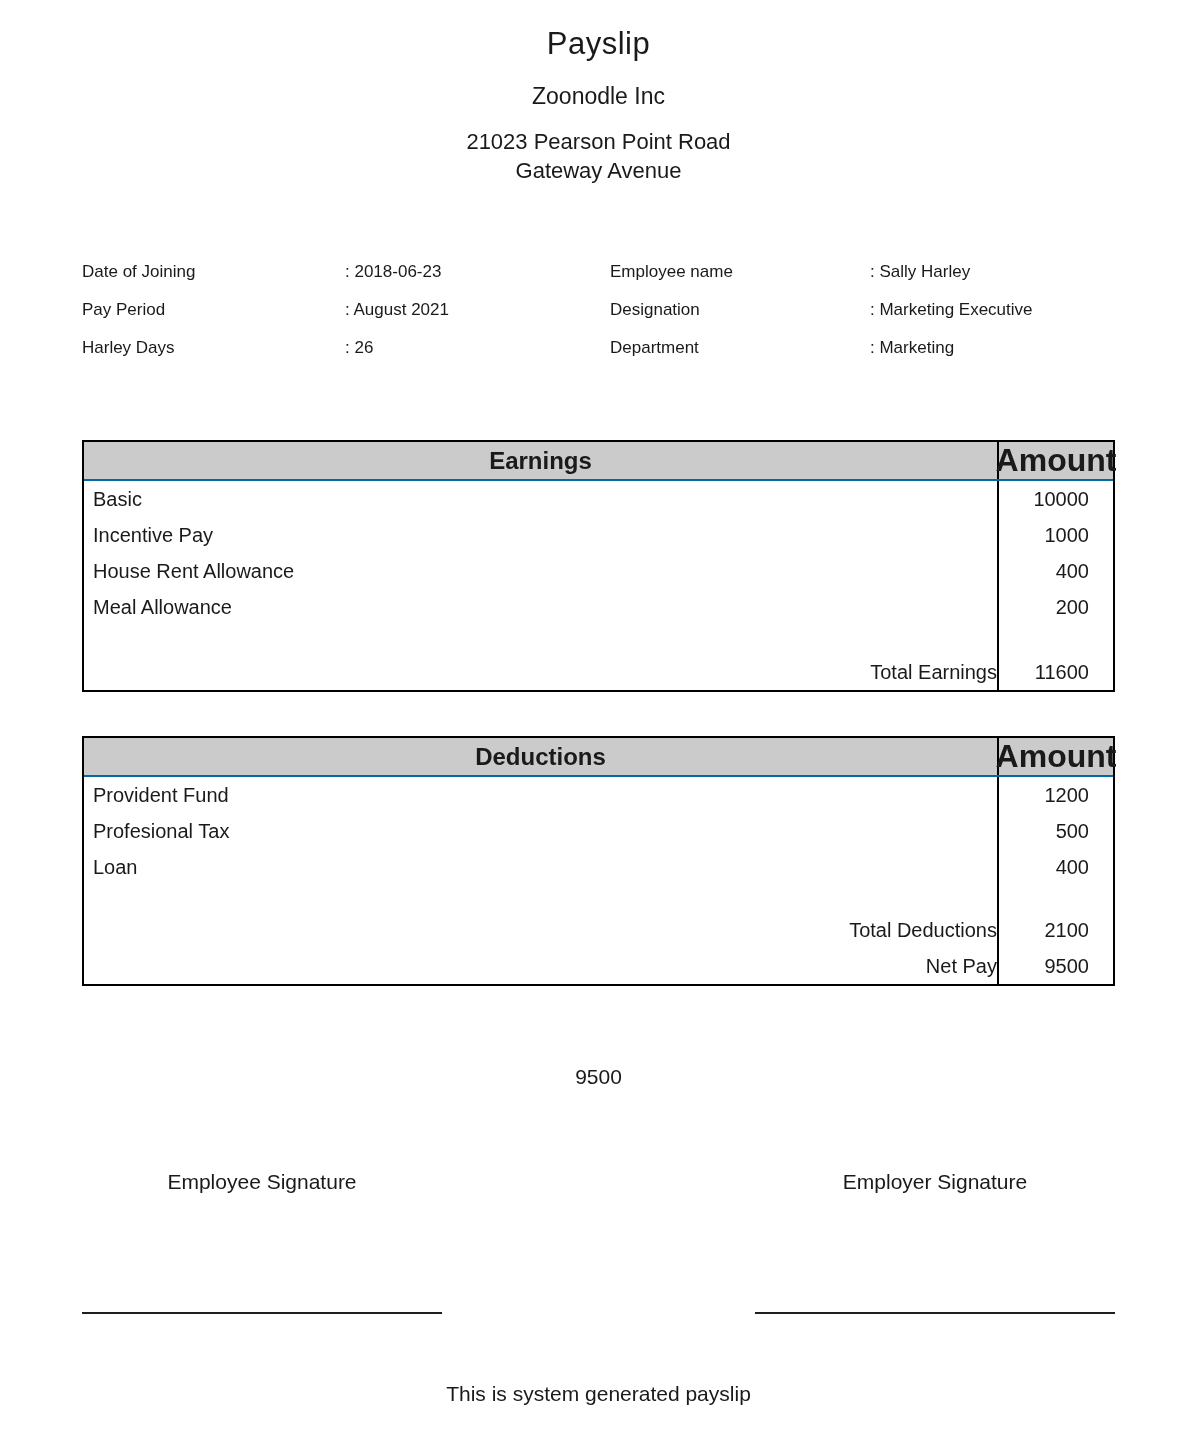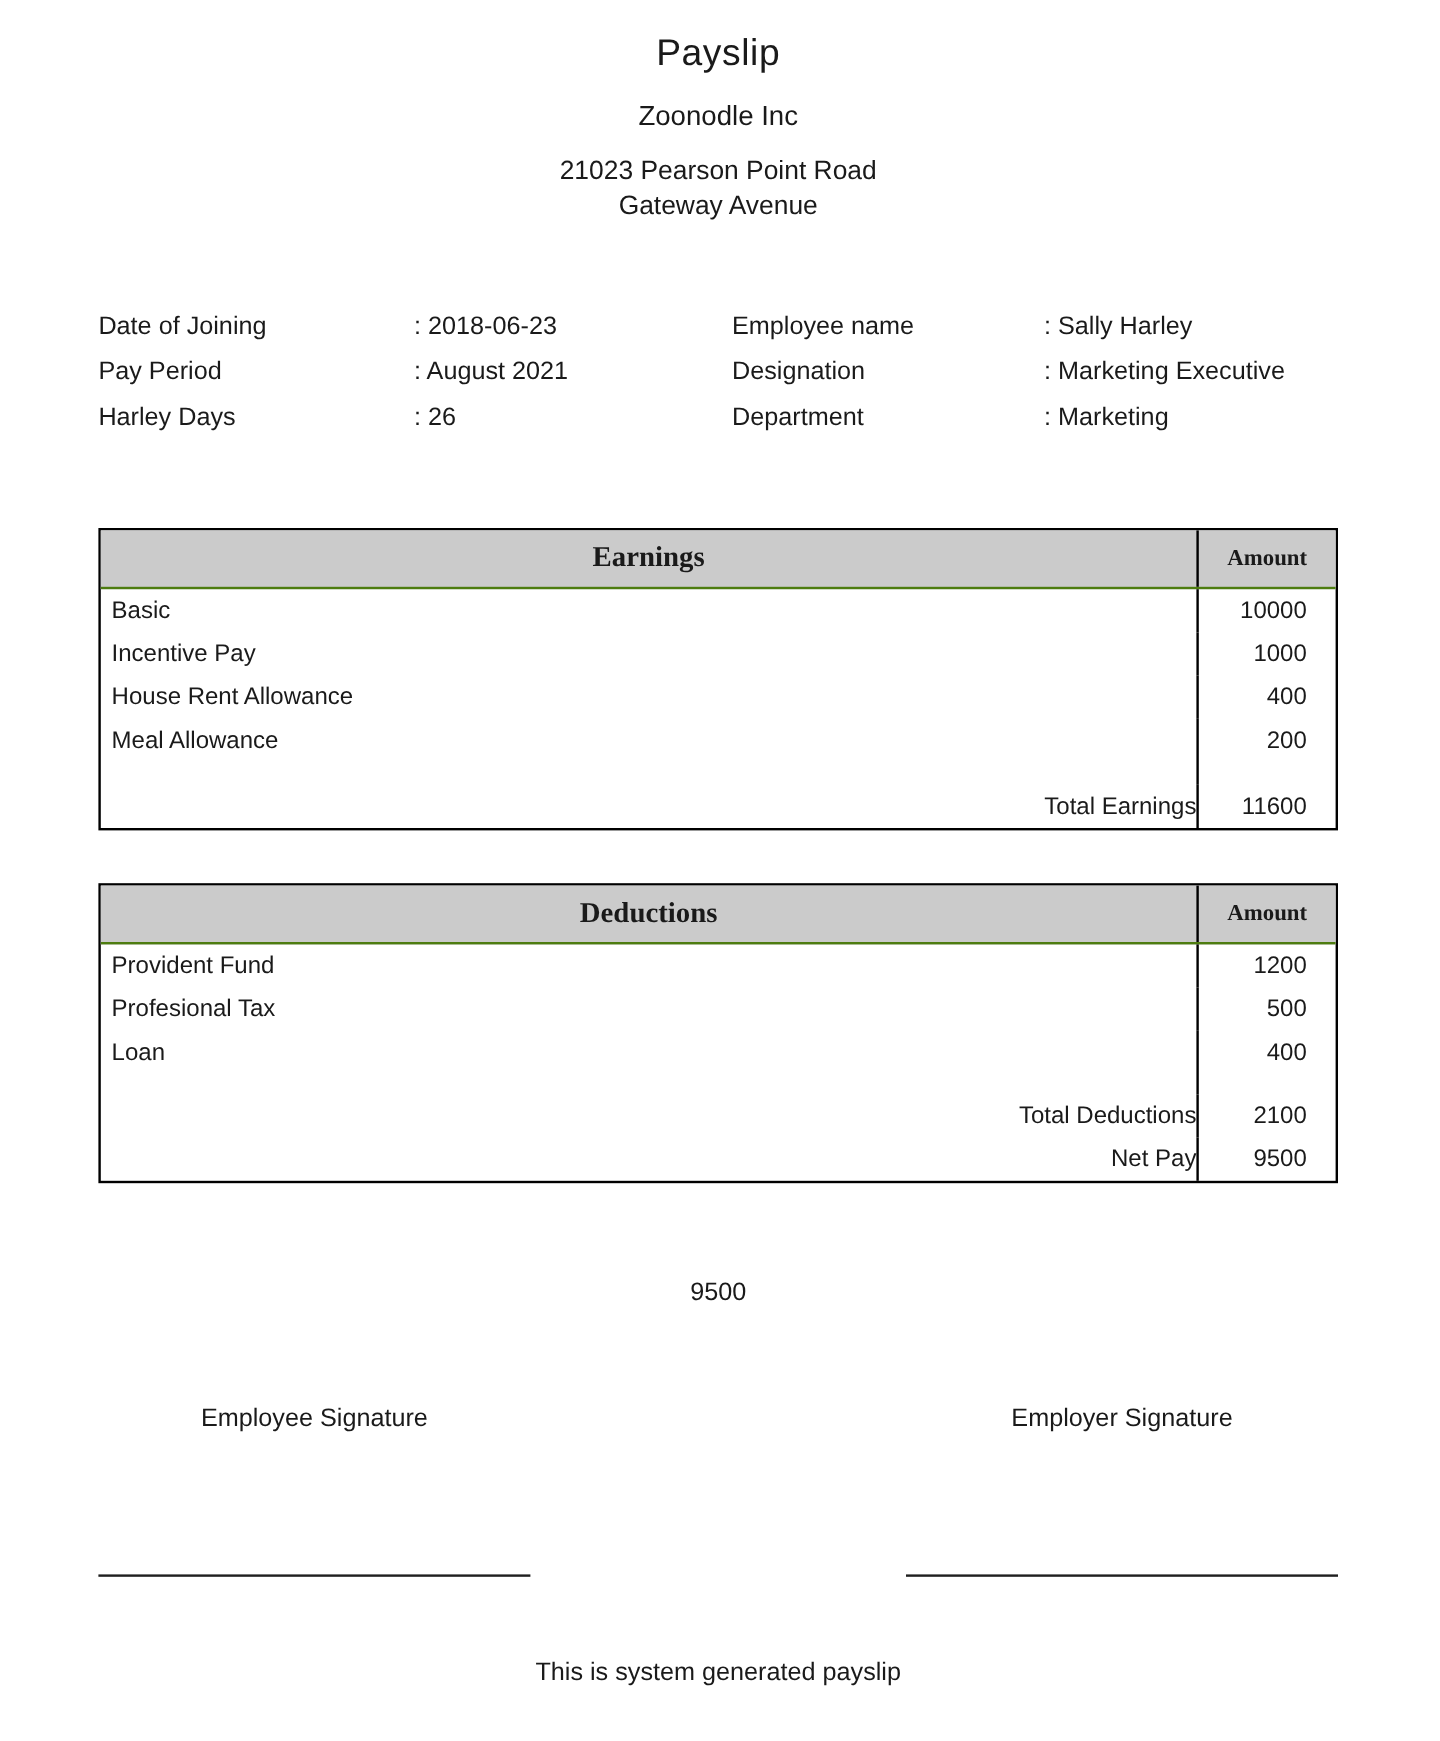--- a/index.html
+++ b/index.html
@@ -21,52 +21,51 @@
   .doc-title { font-size: 31px; font-weight: normal; letter-spacing: 0.5px; }
   .company { margin-top: 21px; font-size: 23px; }
   .address { margin-top: 17px; font-size: 22px; line-height: 29px; }
 
   
   .info-grid {
     display: grid;
     grid-template-columns: 263px 265px 260px 1fr;
     row-gap: 13px;
     margin-top: 74px;
-    font-size: 21px;
+    font-size: 17px;
     line-height: 25px;
   }
 
   
   .pay-table {
     width: 1033px;
     border: 2px solid #000;
     display: flex;
     flex-direction: column;
     background: #fff;
   }
   .earnings-table { height: 252px; margin-top: 80px; }
   .deductions-table { height: 250px; margin-top: 44px; }
   .pt-header {
     display: flex;
     background: #cbcbcb;
-    border-bottom: 2px solid #4d7c0f;
-    height: 49px;
+    border-bottom: 2px solid #0369a1;
+    height: 39px;
     flex: none;
-    font-family: Liberation Serif, serif;
   }
   .pt-header-title {
     flex: 1;
     display: flex; align-items: center; justify-content: center;
     font-weight: bold; font-size: 24px;
   }
   .pt-header-amount {
     width: 116px;
     border-left: 2px solid #000;
     display: flex; align-items: center; justify-content: center;
-    font-weight: bold; font-size: 19px;
+    font-weight: bold; font-size: 32px;
   }
   .pt-body { flex: 1; display: flex; flex-direction: column; }
   .pt-row { display: flex; height: 36px; flex: none; }
   .pt-row.spacer { height: auto; flex: 1; }
   .pt-label {
     flex: 1;
     display: flex; align-items: center;
     padding-left: 9px;
     font-size: 20px;
   }

